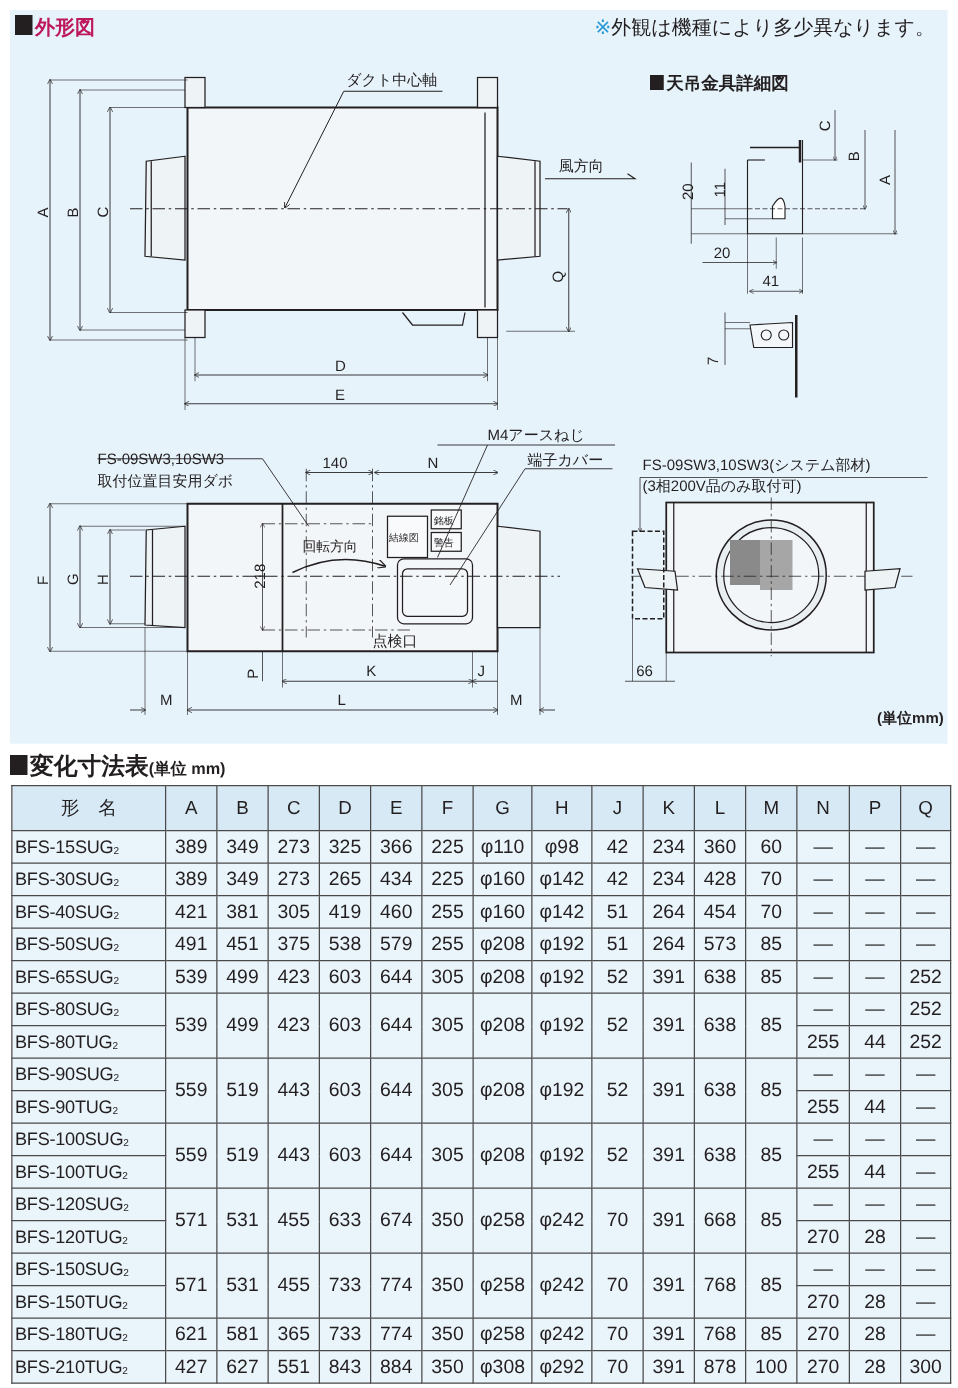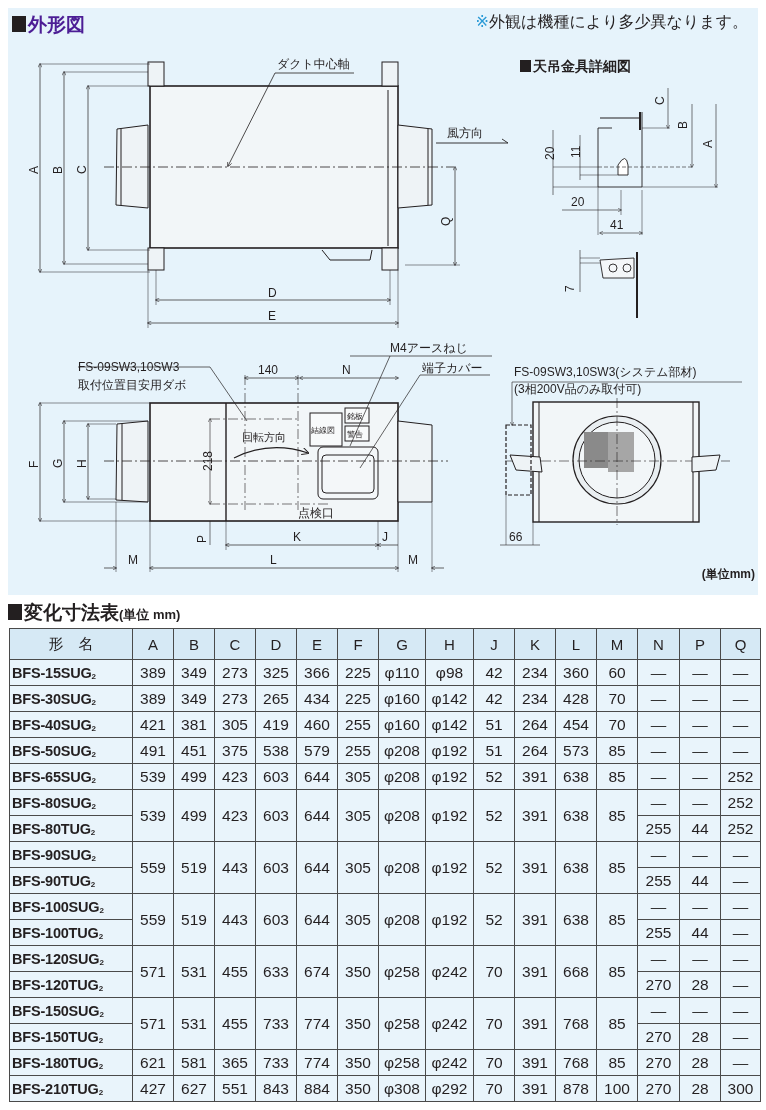--- a/index.html
+++ b/index.html
@@ -1,35 +1,35 @@
 <!DOCTYPE html>
 <html><head>
 <meta charset="utf-8">
 <style>
   * { box-sizing: border-box; margin: 0; padding: 0; }
   html, body { width: 766px; height: 1110px; background: #ffffff; overflow: hidden; }
   body { font-family: "Liberation Sans", "DejaVu Sans", sans-serif; color: #231f20; position: relative; }
   .panel { position: absolute; left: 8px; top: 8px; width: 750px; height: 587px; background: #e6f3fb; }
-  .sec-title { position: absolute; font-size: 19px; font-weight: bold; color: #4c1d95; letter-spacing: 0px; text-align: center; }
+  .sec-title { position: absolute; font-size: 16px; font-weight: bold; color: #be185d; letter-spacing: 0px; text-align: center; }
   .sec-title .sq { display: inline-block; width: 14px; height: 16px; background: #231f20; margin-right: 2px; vertical-align: -1px; }
   .note { position: absolute; right: 18px; top: 12px; font-size: 16px; color: #231f20; }
   .note .mark { color: #2a9ad6; }
   .sub-title { position: absolute; left: 520px; top: 58px; font-size: 14px; font-weight: bold; }
   .sub-title .sq { display: inline-block; width: 11px; height: 12px; background: #231f20; margin-right: 2px; vertical-align: -1px; }
   svg.draw { position: absolute; left: 0; top: 0; }
   svg text { font-family: "Liberation Sans", "DejaVu Sans", sans-serif; fill: #231f20; }
   .unit { position: absolute; right: 11px; top: 566px; font-size: 12px; font-weight: bold; }
   .table-title { position: absolute; left: 8px; top: 600px; font-size: 19px; font-weight: bold; }
   .table-title .sq { display: inline-block; width: 14px; height: 16px; background: #231f20; margin-right: 2px; vertical-align: -1px; }
   .table-title .small { font-size: 13px; font-weight: bold; }
   table.dims { position: absolute; left: 9px; top: 628px; border-collapse: collapse; font-size: 15.5px; }
   table.dims td, table.dims th { border: 1px solid #4a4a4a; text-align: center; height: 26px; padding: 0; font-weight: normal; }
-  table.dims th { background: #d6e9f5; height: 31px; font-size: 15px; }
+  table.dims th { background: #d6e9f5; height: 36px; font-size: 15px; }
   table.dims td { background: #e9f4fb; }
-  table.dims td.model { background: #e9f4fb; font-weight: bold; text-align: left; padding-left: 2px; font-size: 14.5px; letter-spacing: -0.2px; margin-left: 44px; }
+  table.dims td.model { background: #e9f4fb; font-weight: normal; text-align: left; padding-left: 2px; font-size: 14.5px; letter-spacing: -0.2px; margin-left: 44px; }
   table.dims td.model sub { font-size: 8px; vertical-align: baseline; position: relative; top: 1px; }
   table.dims td.dash { color: #333; }
   table.dims tbody tr:first-child td { }
 </style>
 </head>
 <body>
 
 <div class="panel"></div>
 
 <div class="sec-title" style="left:12px; top:12px;"><span class="sq"></span><span>外形図</span></div>

